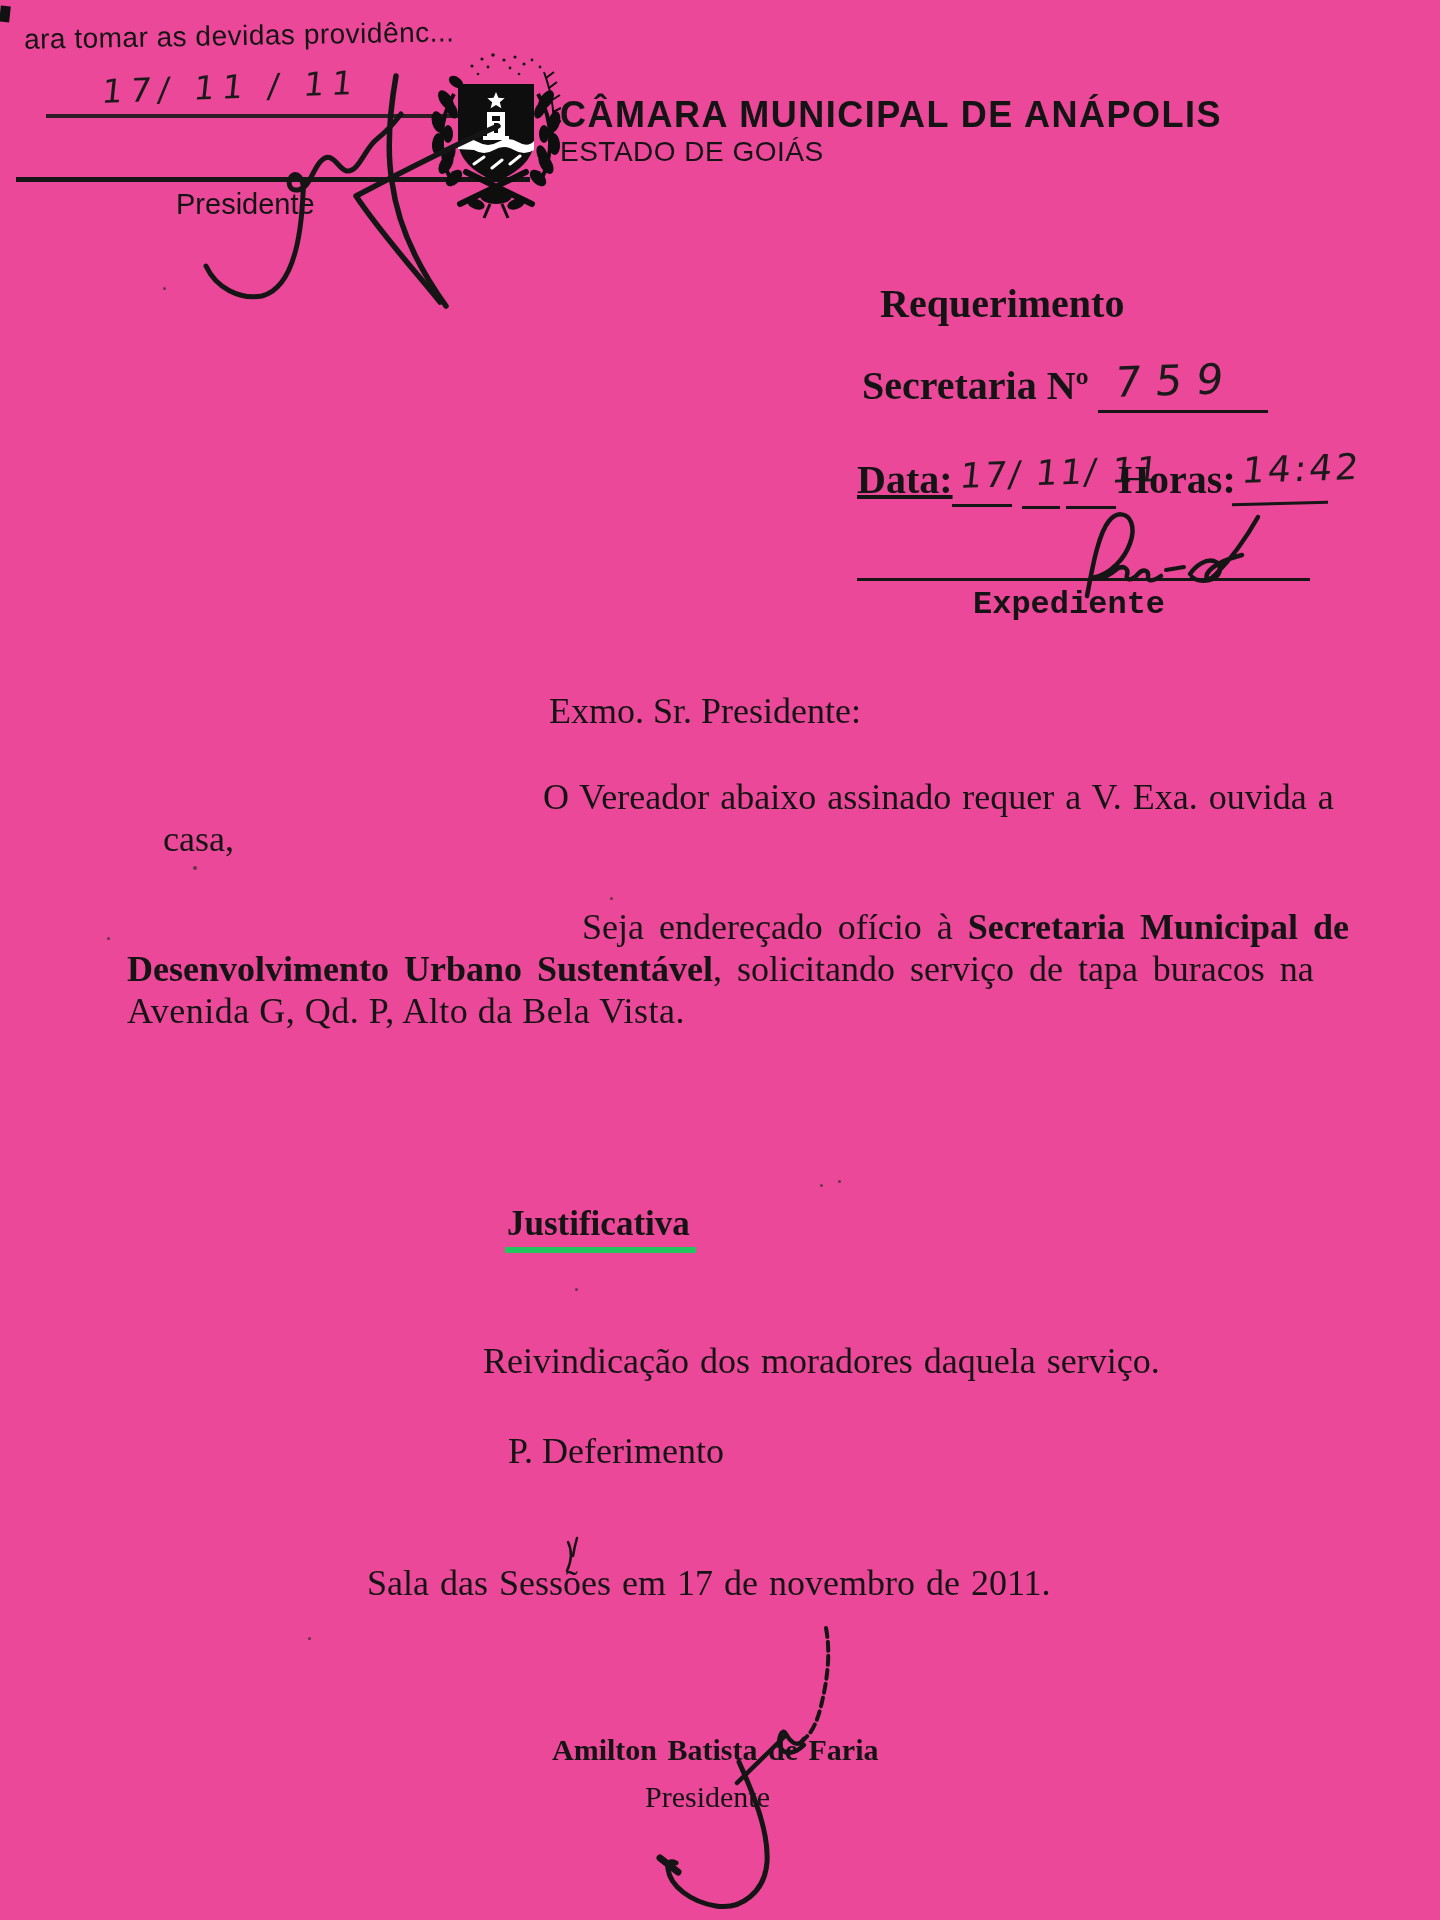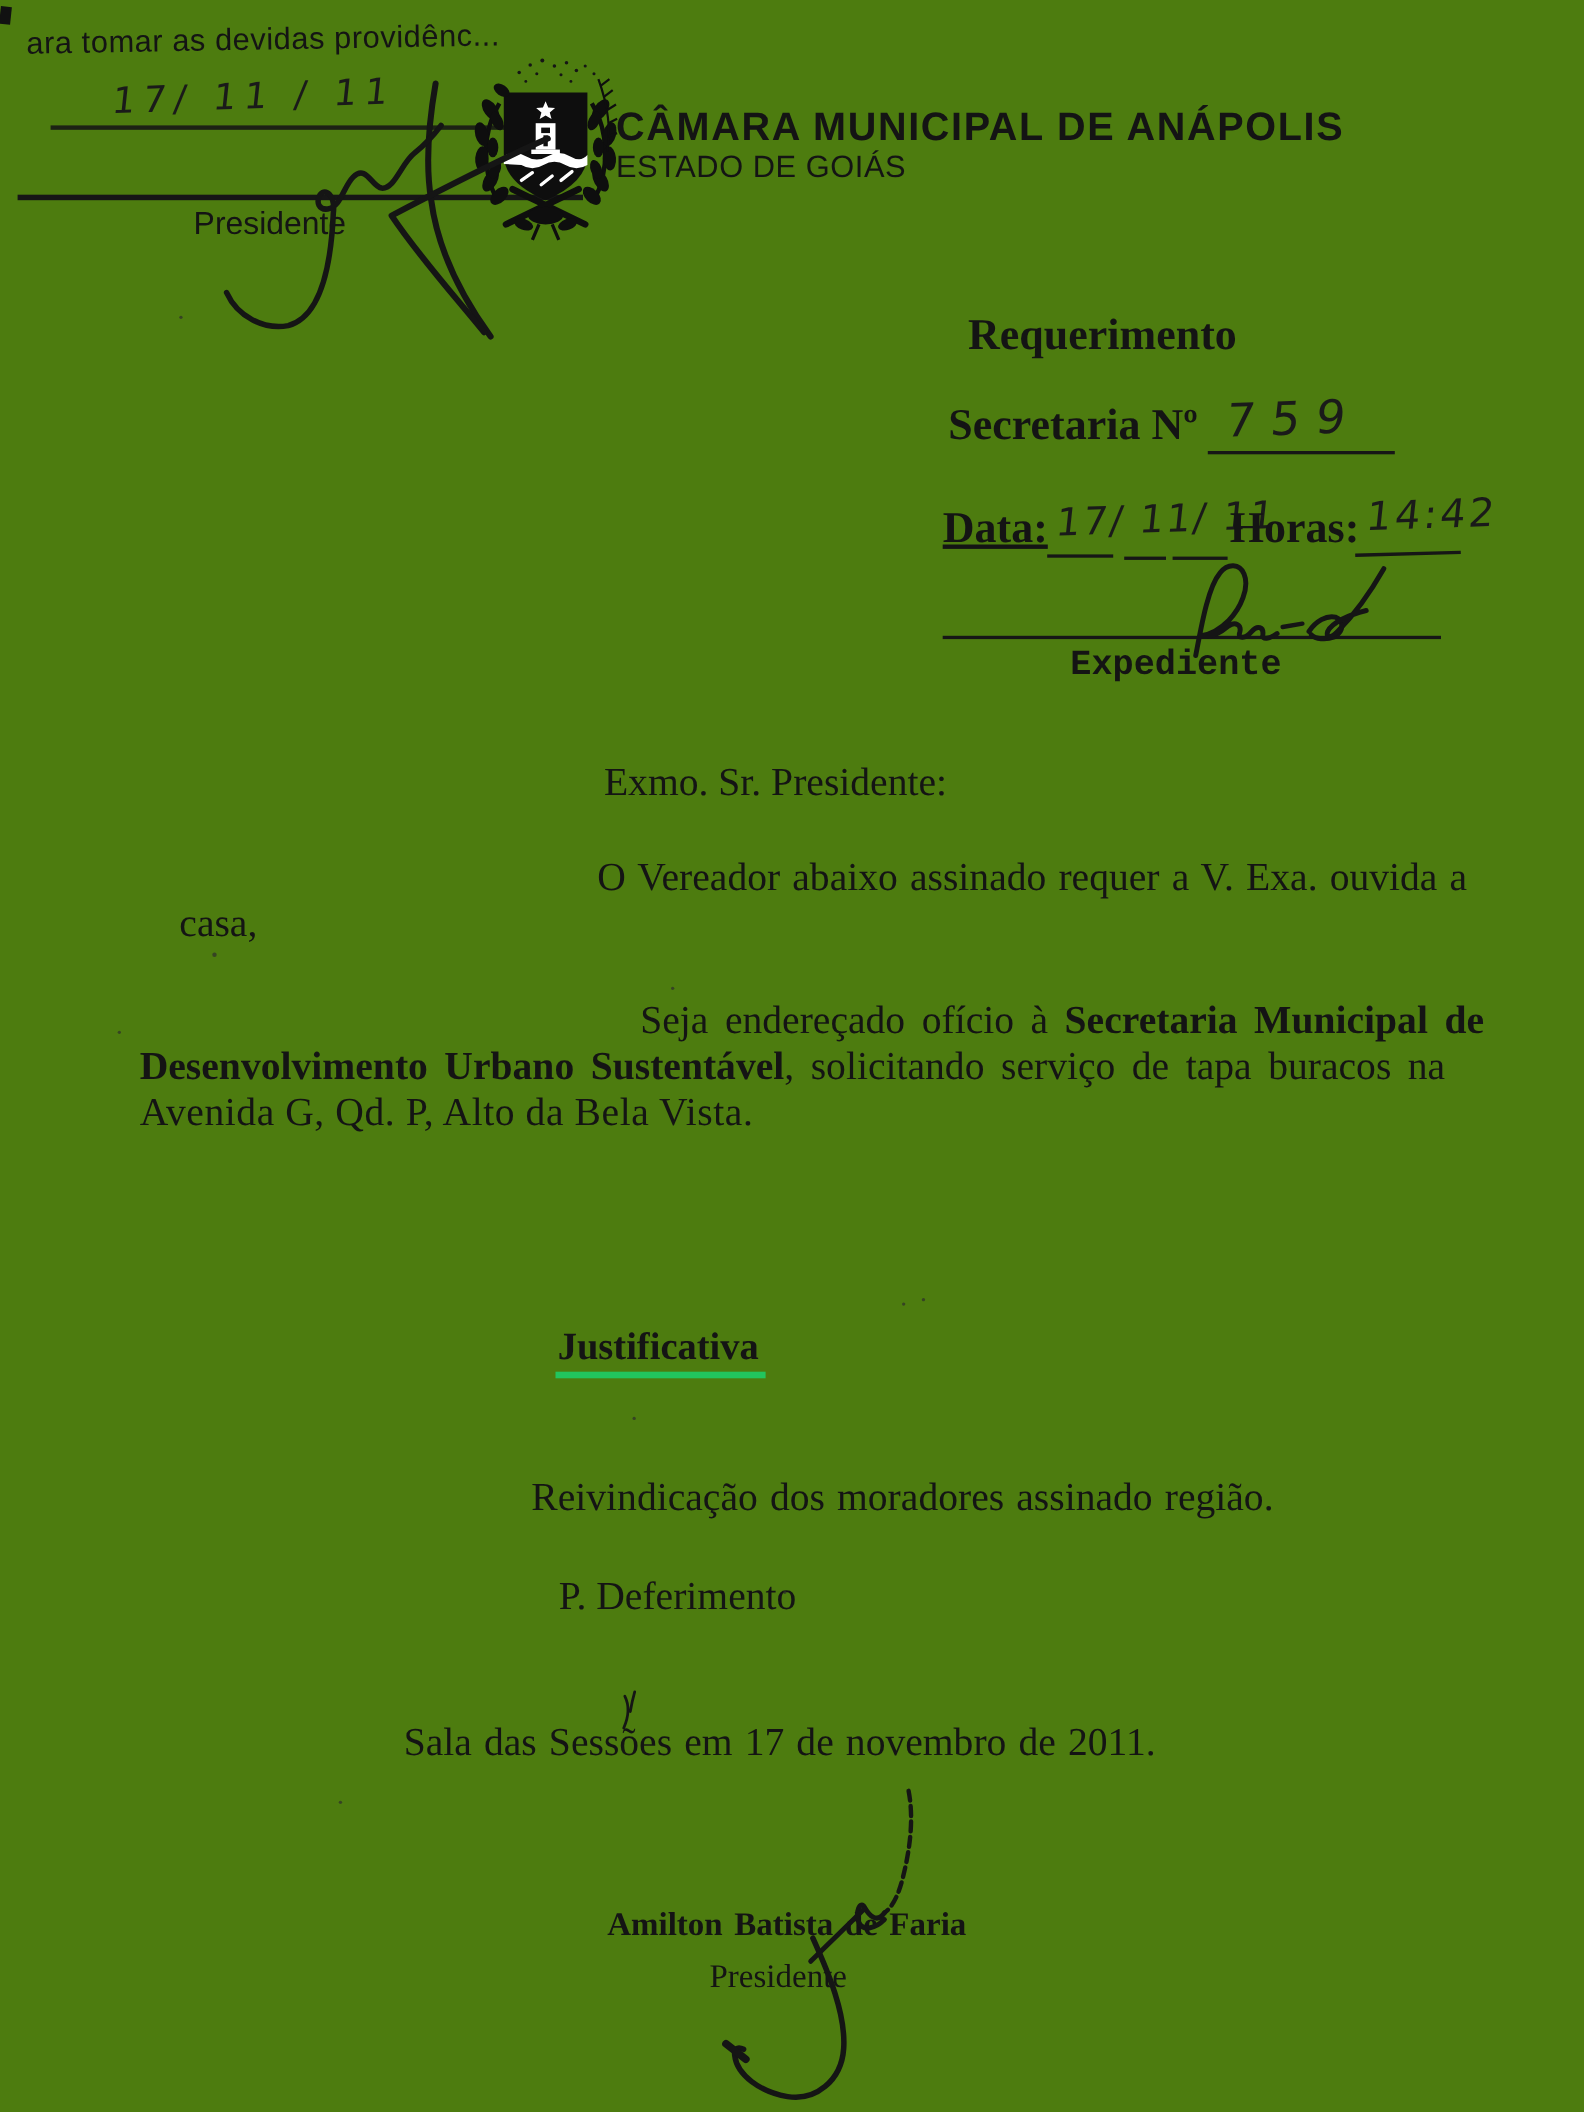--- a/index.html
+++ b/index.html
@@ -1,17 +1,17 @@
 <!DOCTYPE html>
 <html><head>
 <meta charset="utf-8">
 <style>
   html,body{margin:0;padding:0;background:#e8e8e8;}
   .page{
-    position:relative;width:1440px;height:1920px;background:#4d7c0f;
+    position:relative;width:1440px;height:1920px;background:#ec4899;
     overflow:hidden;font-family:"Liberation Serif",serif;color:#141414;
   }
   .abs{position:absolute;white-space:nowrap;}
   .sans{font-family:"Liberation Sans",sans-serif;}
   .serif{font-family:"Liberation Serif",serif;}
   .bold{font-weight:bold;}
   .hw{
     font-family:"DejaVu Sans",sans-serif;
     transform:skewX(-8deg) rotate(-2deg);
     transform-origin:left bottom;
@@ -121,21 +121,21 @@
   <div class="abs serif" style="left:127px;top:948px;font-size:36px;word-spacing:6px;">
     <span class="bold">Desenvolvimento Urbano Sustentável</span><span>, solicitando serviço de tapa buracos na</span>
   </div>
   <div class="abs serif" style="left:582px;top:906px;font-size:36px;word-spacing:6px;">
     <span>Seja endereçado ofício à </span><span class="bold">Secretaria Municipal de</span>
   </div>
   <div class="abs serif" style="left:127px;top:990px;font-size:36px;letter-spacing:.5px;">Avenida G, Qd. P, Alto da Bela Vista.</div>
 
   <div class="abs serif bold" style="left:505px;top:1204px;font-size:35px;border-bottom:6px solid #22c55e;padding:0 6px 3px 2px;">Justificativa</div>
 
-  <div class="abs serif" style="left:483px;top:1340px;font-size:36px;word-spacing:2px;">Reivindicação dos moradores assinado região.</div>
+  <div class="abs serif" style="left:483px;top:1340px;font-size:36px;word-spacing:2px;">Reivindicação dos moradores daquela serviço.</div>
 
   <div class="abs serif" style="left:508px;top:1430px;font-size:36px;">P. Deferimento</div>
 
   <div class="abs serif" style="left:367px;top:1562px;font-size:36px;word-spacing:2px;">Sala das Sessões em  17 de novembro de 2011.</div>
 
   <div class="abs serif bold" style="left:552px;top:1733px;font-size:30px;word-spacing:3px;">Amilton Batista de Faria</div>
   <div class="abs serif" style="left:645px;top:1780px;font-size:30px;">Presidente</div>
 
   <div class="spk" style="left:193px;top:866px;"></div>
   <div class="spk" style="left:610px;top:897px;width:3px;height:3px;"></div>

